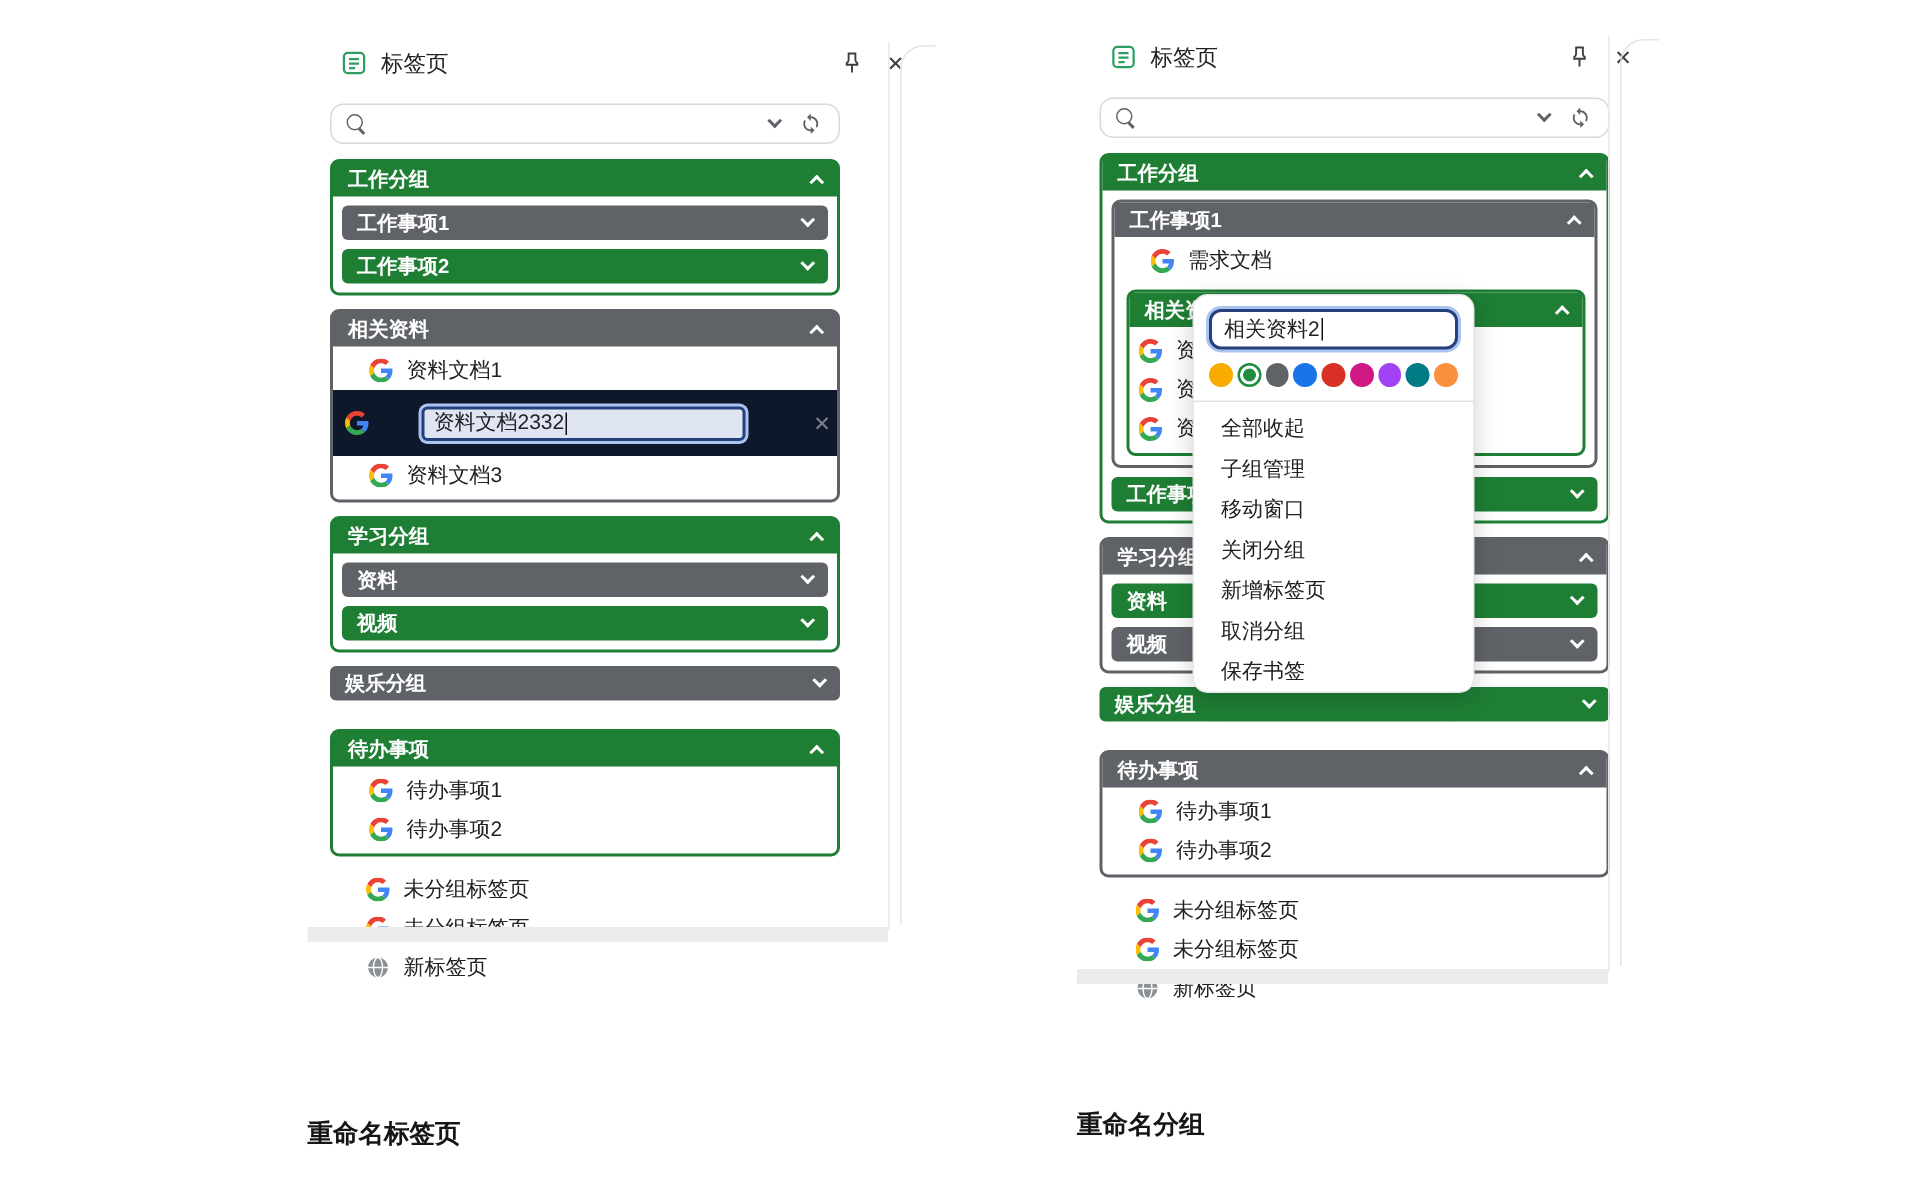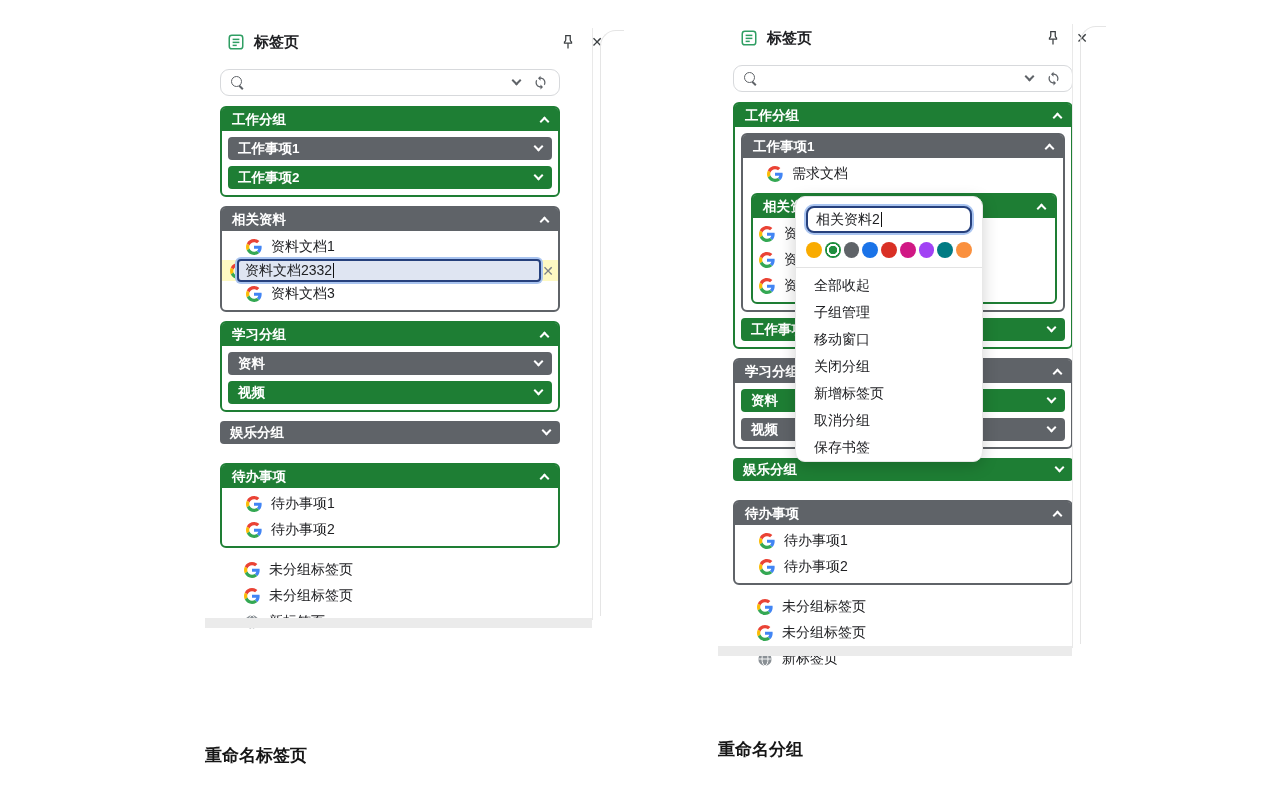--- a/index.html
+++ b/index.html
@@ -1,20 +1,20 @@
 <!DOCTYPE html>
 <html><head>
 <meta charset="utf-8">
 <style>
   :root{ --green:#1e7e34; --gray:#5f6368; --ink:#202124; }
   *{ box-sizing:border-box; margin:0; padding:0; }
   html,body{ width:1280px; height:800px; background:#fff; font-family:"Liberation Sans",sans-serif; }
   .panel{ position:absolute; background:#fff; color:var(--ink); }
   .phead{ display:flex; align-items:center; gap:9px; margin:10px 18px 0 22px; height:24px; }
-  .ptitle{ font-size:15px; font-weight:700; }
+  .ptitle{ font-size:15px; font-weight:400; }
   .sp{ flex:1; }
   .iconbtn{ display:flex; align-items:center; justify-content:center; width:20px; height:20px; color:#3c4043; }
   .close-x{ font-size:14px; color:#3c4043; }
   .searchbox{ margin:15px 0 0 15px; width:340px; height:27px; border:1px solid #d7d9dc; border-radius:9px; display:flex; align-items:center; gap:10px; padding:0 9px 0 10px; }
   .mag{ position:relative; width:13px; height:13px; }
   .mag::before{ content:""; position:absolute; left:0; top:0; width:9px; height:9px; border:1.6px solid #5f6368; border-radius:50%; }
   .mag::after{ content:""; position:absolute; left:9px; top:9px; width:4.5px; height:1.6px; background:#5f6368; transform:rotate(45deg); transform-origin:0 0; }
   .content{ margin:10px 0 0 15px; width:340px; }
   .chev{ width:7px; height:7px; border-right:2px solid currentColor; border-bottom:2px solid currentColor; display:inline-block; flex:none; }
   .chev.d{ transform:rotate(45deg); margin-top:-4px; }
@@ -26,21 +26,21 @@
   .ghead.green{ background:var(--green); } .ghead.gray{ background:var(--gray); }
   .bar{ height:23px; border-radius:4px; display:flex; align-items:center; justify-content:space-between; padding:0 10px; color:#fff; font-size:13.5px; font-weight:600; }
   .bar.green{ background:var(--green); } .bar.gray{ background:var(--gray); }
   .bar.inner{ margin:6px; }
   .bar.alone{ margin-bottom:19px; }
   .subbox{ margin:6px; }
   .subbox2{ margin:6px 6px 6px 8px; }
   .item{ display:flex; align-items:center; gap:9px; height:26px; padding:0 24px; font-size:14px; }
   .gico{ width:16px; height:16px; flex:none; }
   .pad4{ padding:3px 0; }
-  .editrow{ position:relative; display:flex; align-items:center; height:21px; background:#fef9c3; padding:0 3px 0 8px; }
+  .editrow{ position:relative; display:flex; align-items:center; height:44px; background:#0f172a; padding:0 3px 0 8px;gap:44px; }
   .editrow .gico{ margin-right:-9px; }
   .editinput{ flex:1; height:23px; background:#dfe5f2; border:2px solid #26407c; box-shadow:0 0 0 2px #a9c4f0; border-radius:4px; display:flex; align-items:center; padding:0 6px; font-size:14px; z-index:1; }
   .caret{ width:1px; height:15px; background:#111; display:inline-block; margin-left:1px; }
   .xsmall{ color:#7d8287; font-size:14px; width:14px; text-align:center; }
   .popup{ position:absolute; left:77px; top:180px; width:188px; background:#fff; border:1px solid #e8e8e8; border-radius:10px; box-shadow:0 4px 16px rgba(0,0,0,.18); z-index:10; padding-bottom:0; }
   .pinput{ margin:9px 10px 0; height:27px; border:2px solid #26407c; box-shadow:0 0 0 2px #a9c4f0; border-radius:8px; display:flex; align-items:center; padding:0 8px; font-size:14px; background:#fff; }
   .dots{ display:flex; gap:3px; margin:9px 10px 9px; }
   .dot{ width:16px; height:16px; border-radius:50%; }
   .dot.sel{ background:radial-gradient(circle at center,#1E8E3E 0 4px,#fff 4.5px 6px,#1E8E3E 6.5px); }
   .pdiv{ height:1px; background:#e3e3e3; margin-bottom:4px; }

